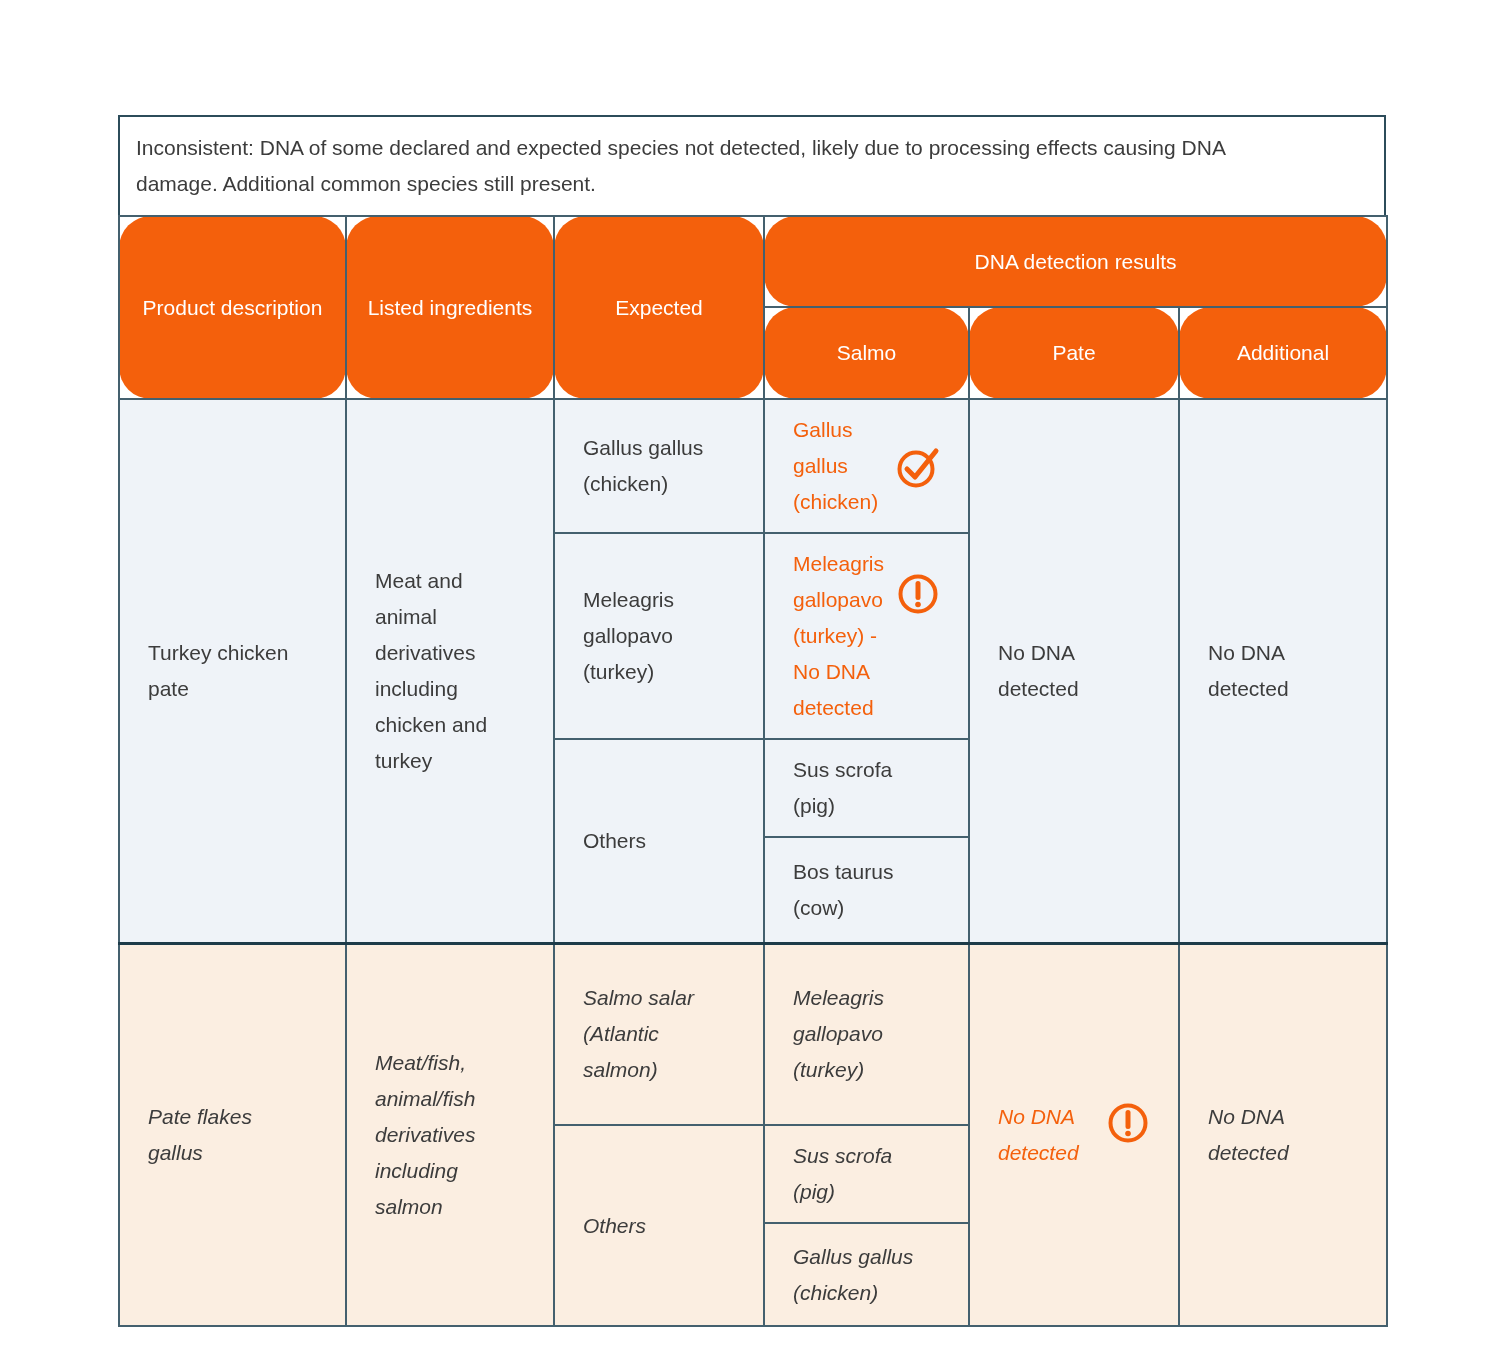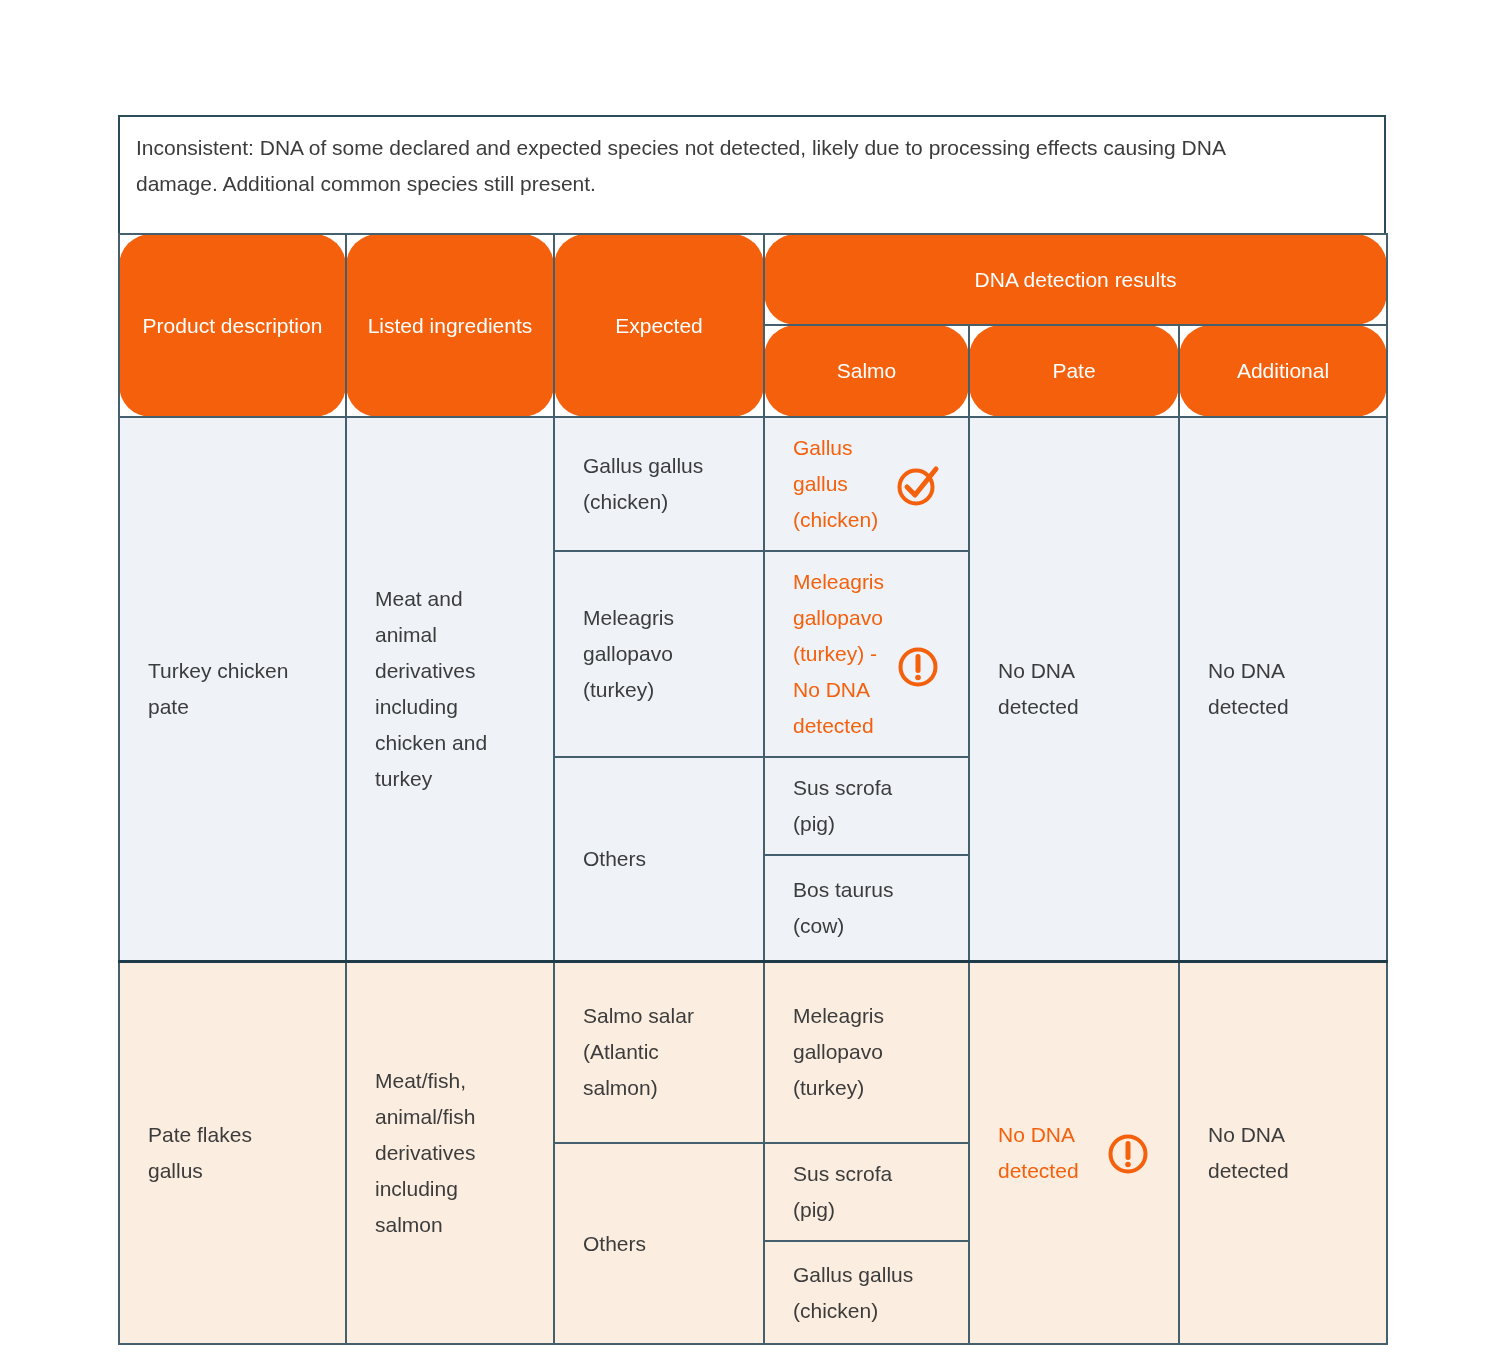--- a/index.html
+++ b/index.html
@@ -15,21 +15,21 @@
     position: absolute;
     left: 118px;
     top: 115px;
     width: 1268px;
   }
   
   .caption-box {
     border: 2px solid #2c4c5a;
     border-bottom: none;
     background: #ffffff;
-    height: 118px;
+    height: 100px;
     padding: 13px 88px 13px 16px;
     font-size: 21px;
     line-height: 36px;
     color: #3c3c3c;
   }
   
   table {
     border-collapse: collapse;
     table-layout: fixed;
     width: 1268px;
@@ -47,36 +47,36 @@
   thead th {
     background: #f4600c;
     color: #ffffff;
     text-align: center;
     padding: 8px 12px;
     border-radius: 32px;
   }
   tr.sep > td { border-top: 3px solid #1d3b49; }
   
   .row-blue  td { background: #eff3f8; }
-  .row-peach td { background: #fbeee1; }
+  .row-peach td { background: #fbeee1; font-style: italic; }
   
   td.col-product     { padding-right: 48px; }
   td.col-ingredients { padding-right: 44px; }
   td.col-expected    { padding-right: 28px; }
   td.nodna           { padding-right: 56px; }
   
   .orange { color: #f4600c; }
   
   .flex-cell {
     display: flex;
     align-items: center;
     justify-content: space-between;
     gap: 2px;
   }
-  .flex-cell.top { align-items: center; }
+  .flex-cell.top { align-items: flex-start; }
   .flex-cell .txt { flex: 1 1 auto; min-width: 0; }
   .icon { flex: 0 0 auto; width: 44px; height: 44px; }
   .icon svg { display: block; width: 44px; height: 44px; }
   .icon-mt { margin-top: 26px; }
   .icon-sm-mt { margin-top: 2px; }
   
   tr.h-hdr1 { height: 91px; }
   tr.h-hdr2 { height: 92px; }
   tr.h-b1 { height: 101px; }
   tr.h-b2 { height: 173px; }

